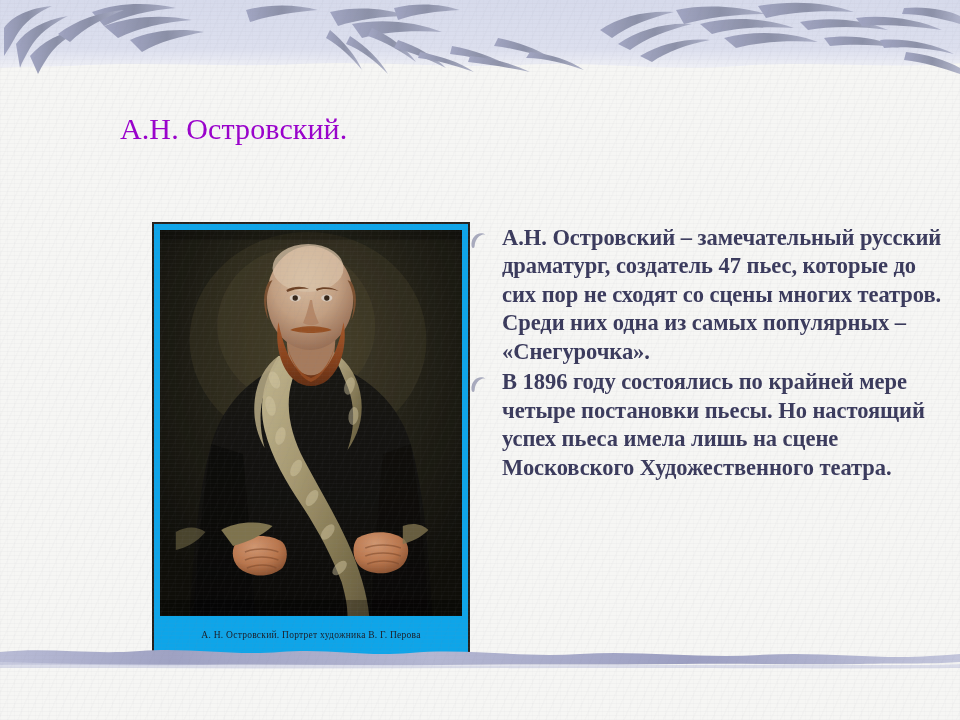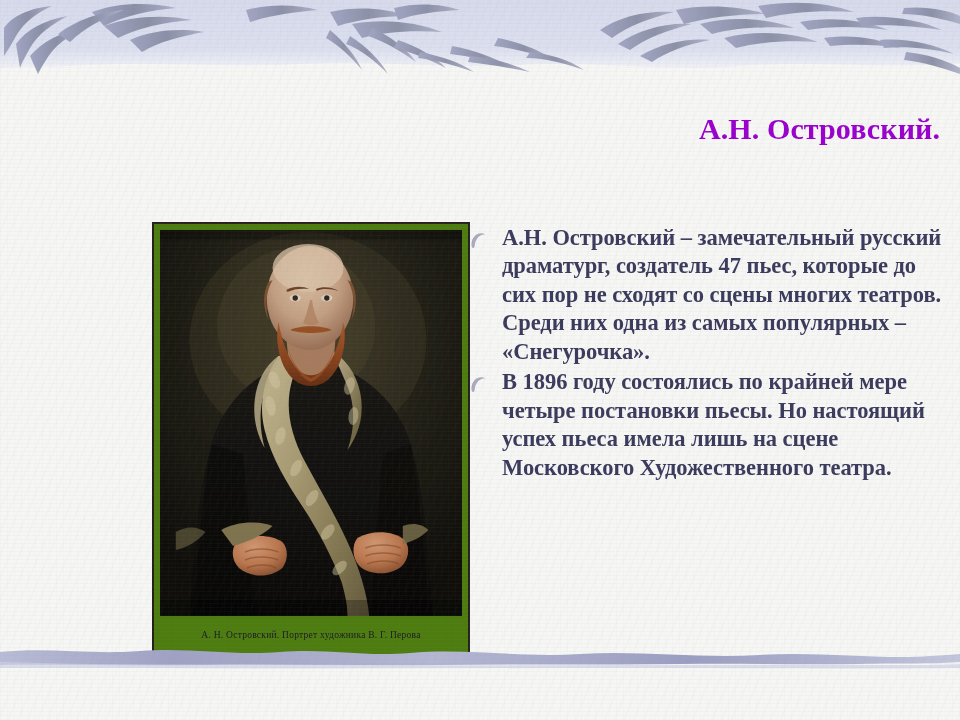--- a/index.html
+++ b/index.html
@@ -67,39 +67,39 @@
   }
   .bottom-wave svg { display: block; width: 960px; height: 26px; }
 
   
   .title-block {
     position: absolute;
     left: 120px;
     top: 108px;
     width: 820px;
     z-index: 3;
-    text-align: right;
+    text-align: left;
     color: #9a00cc;
-    font-weight: bold;
+    font-weight: normal;
     font-size: 30px;
     line-height: 1.42;
     letter-spacing: .1px;
   }
   .title-line-1 { display: block; }
   .title-line-2 { display: block; }
 
   
   .figure {
     position: absolute;
     left: 112px;
     top: 206px;
     width: 318px;
     height: 436px;
     z-index: 3;
-    background: #4d7c0f;
+    background: #0ea5e9;
     border: 2px solid #25201c;
     box-sizing: border-box;
     padding: 6px 6px 0 6px;
     display: flex;
     flex-direction: column;
   }
   .painting {
     position: relative;
     width: 100%;
     height: 386px;

